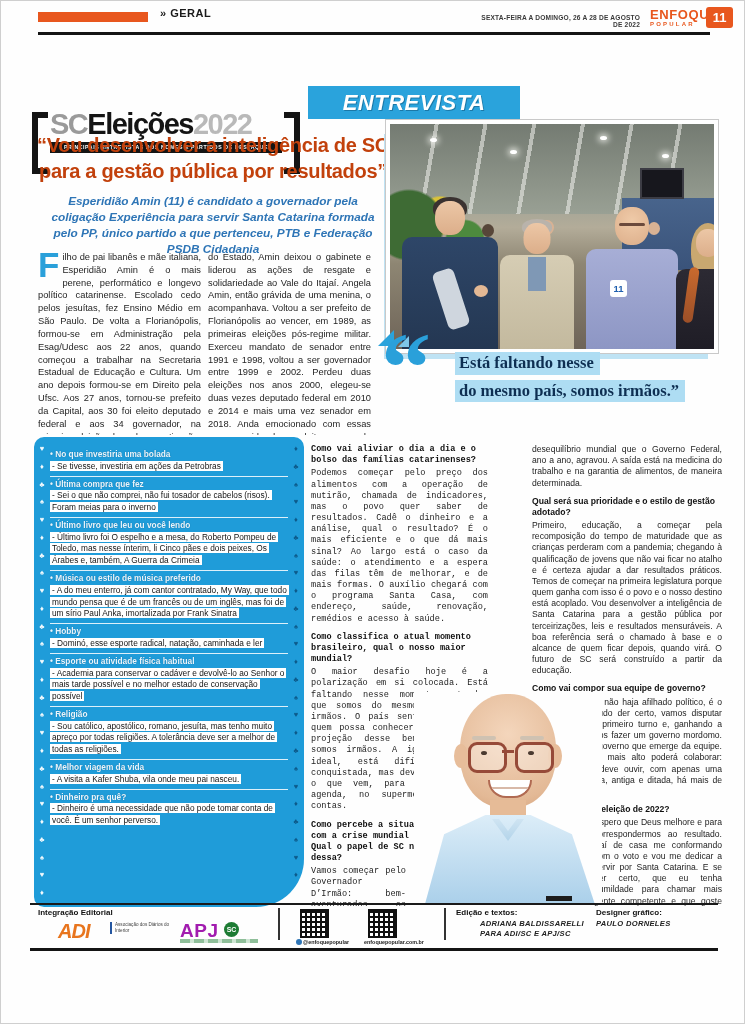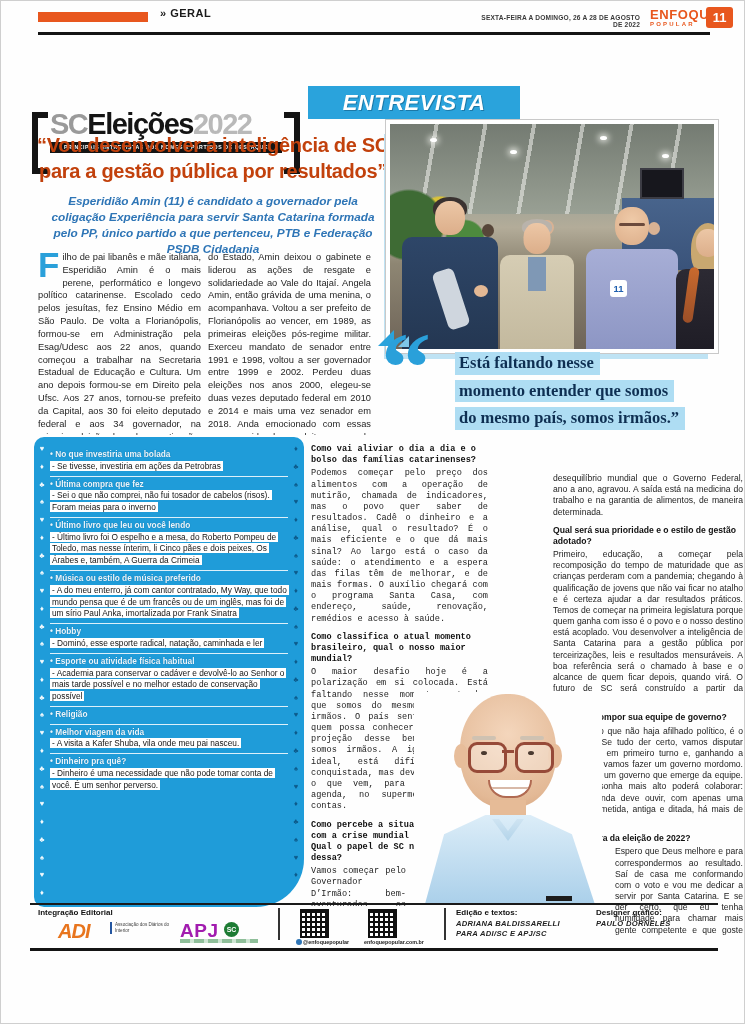--- a/index.html
+++ b/index.html
@@ -73,21 +73,21 @@
   .ql-q{color:#eaf6fd;font-weight:bold;font-size:8.3px;line-height:1.3;margin-bottom:1px;text-shadow:0 0 1px rgba(10,70,110,.6);}
   .ql-q::before{content:"• ";}
   .ql-a{font-size:8.3px;line-height:1.42;}
   .ql-a .hl{background:#fff;color:#131313;padding:0 2px;-webkit-box-decoration-break:clone;box-decoration-break:clone;}
   .ql-a::before{content:"";}
   .ql-a .hl::before{content:"- ";}
 
   
   .qa-col{top:444px;height:462px;font-size:8.6px;line-height:1.3;text-align:justify;color:#232323;overflow:hidden;}
   .qa-col.c1{left:311px;width:177px;font-family:Liberation Mono, monospace;}
-  .qa-col.c2{left:553px;width:190px;margin-top:29px;}
+  .qa-col.c2{left:532px;width:190px;}
   .qa-q{font-weight:800;color:#101010;margin:7px 0 2px;text-align:left;}
   .qa-q:first-child{margin-top:0;}
   .wrap-right{float:right;width:82px;height:175px;}
   .wrap-left{float:left;width:62px;height:160px;}
 
   
   .portrait{left:414px;top:692px;width:188px;height:211px;background:#fefefe;z-index:3;}
   .pt-head{position:absolute;left:46px;top:2px;width:96px;height:114px;border-radius:48% 48% 45% 45%;background:radial-gradient(circle at 50% 35%,#f4d6bc,#e3b996 75%,#d5a27c);}
   .pt-ear{position:absolute;top:52px;width:14px;height:24px;border-radius:50%;background:#e7bd9a;}
   .pt-brow{position:absolute;top:44px;width:24px;height:4px;border-radius:3px;background:#cfc2b2;}
@@ -189,21 +189,20 @@
   </div>
   <div class="abs photo-accent"></div>
   <div class="abs photo-accent2"></div>
 
   <div class="abs intro-col c1"><span class="dropcap">F</span><span>ilho de pai libanês e mãe italiana, Esperidião Amin é o mais perene, performático e longevo político catarinense. Escolado cedo pelos jesuítas, fez Ensino Médio em São Paulo. De volta a Florianópolis, formou-se em Administração pela Esag/Udesc aos 22 anos, quando começou a trabalhar na Secretaria Estadual de Educação e Cultura. Um ano depois formou-se em Direito pela Ufsc. Aos 27 anos, tornou-se prefeito da Capital, aos 30 foi eleito deputado federal e aos 34 governador, na primeira eleição da redemocratização. Na enchente de 1983, que afetou 60%</span></div>
   <div class="abs intro-col c2">do Estado, Amin deixou o gabinete e liderou as ações de resgate e solidariedade ao Vale do Itajaí. Angela Amin, então grávida de uma menina, o acompanhava. Voltou a ser prefeito de Florianópolis ao vencer, em 1989, as primeiras eleições pós-regime militar. Exerceu mandato de senador entre 1991 e 1998, voltou a ser governador entre 1999 e 2002. Perdeu duas eleições nos anos 2000, elegeu-se duas vezes deputado federal em 2010 e 2014 e mais uma vez senador em 2018. Anda emocionado com essas que, se cuidar de ser eleito, parecendo sejam as últimas eleições da sua vida.</div>
 
   <div class="abs quote-mark">“</div>
   <div class="abs pull-quote">
     <div><span class="pq-line">Está faltando nesse</span></div>
-    <div><span class="pq-line">momento entender que somos</span></div>
     <div><span class="pq-line">do mesmo país, somos irmãos.”</span></div>
   </div>
 
   <div class="abs bluebox">
     <div class="suits left" id="suits-left">
         <span class="suit">♥</span>
         <span class="suit">♦</span>
         <span class="suit">♣</span>
         <span class="suit">♠</span>
         <span class="suit">♥</span>
@@ -277,20 +276,21 @@
         <div class="ql-item">
           <div class="ql-q">Hobby</div>
           <div class="ql-a"><span class="hl">Dominó, esse esporte radical, natação, caminhada e ler</span></div>
         </div>
         <div class="ql-item">
           <div class="ql-q">Esporte ou atividade física habitual</div>
           <div class="ql-a"><span class="hl">Academia para conservar o cadáver e devolvê-lo ao Senhor o mais tarde possível e no melhor estado de conservação possível</span></div>
         </div>
         <div class="ql-item">
           <div class="ql-q">Religião</div>
+          <div class="ql-a"><span class="hl">Sou católico, apostólico, romano, jesuíta, mas tenho muito apreço por todas religiões. A tolerância deve ser a melhor de todas as religiões.</span></div>
         </div>
         <div class="ql-item">
           <div class="ql-q">Melhor viagem da vida</div>
           <div class="ql-a"><span class="hl">A visita a Kafer Shuba, vila onde meu pai nasceu.</span></div>
         </div>
         <div class="ql-item">
           <div class="ql-q">Dinheiro pra quê?</div>
           <div class="ql-a"><span class="hl">Dinheiro é uma necessidade que não pode tomar conta de você. É um senhor perverso.</span></div>
         </div>
       </div>
@@ -343,21 +343,21 @@
     <div class="apj-sc">SC</div>
     <div class="apj-sub"></div>
   </div>
   <div class="abs vdiv" style="left:278px;"></div>
   <div class="abs qr" style="left:300px;"></div>
   <div class="abs qr" style="left:368px;"></div>
   <div class="abs qr-cap" style="left:296px;"><span class="dot"></span><span>@enfoquepopular</span></div>
   <div class="abs qr-cap" style="left:364px;">enfoquepopular.com.br</div>
   <div class="abs vdiv" style="left:444px;"></div>
   <div class="abs credit-h" style="left:456px;">Edição e textos:</div>
-  <div class="abs credit-n" style="left:456px;width:130px;">
+  <div class="abs credit-n" style="left:480px;width:130px;">
     <div>ADRIANA BALDISSARELLI</div>
     <div>PARA ADI/SC E APJ/SC</div>
   </div>
   <div class="abs credit-h" style="left:596px;">Designer gráfico:</div>
   <div class="abs credit-n" style="left:596px;width:120px;">PAULO DORNELES</div>
   <div class="abs rule-foot"></div>
 
 </div>
 
 </body></html>

